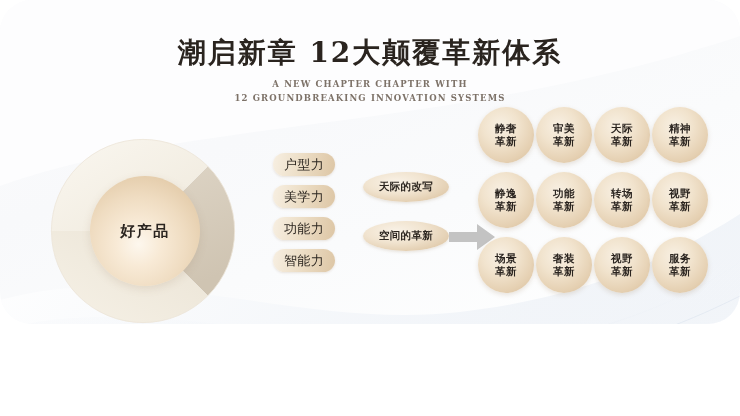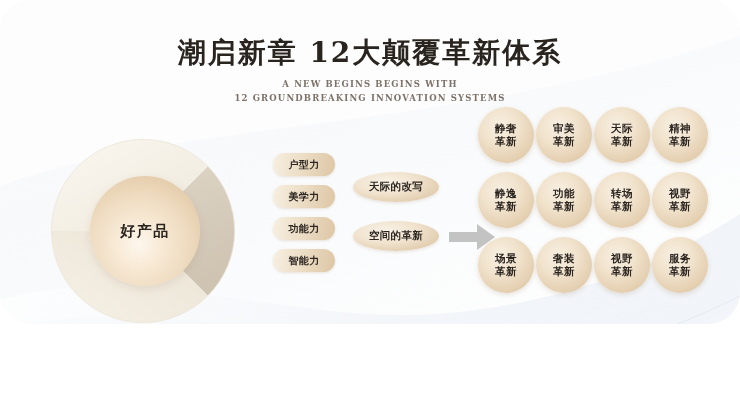--- a/index.html
+++ b/index.html
@@ -110,31 +110,31 @@
     height: 23px;
     margin-bottom: 9px;
     border-radius: 12px;
     background: linear-gradient(100deg, #f7efe2 0%, #eddfc8 42%, #ddc6a5 100%);
     display: flex;
     align-items: center;
     justify-content: center;
     box-shadow: 0 1px 2.5px rgba(160,130,95,0.2);
   }
   .pill-label {
-    font-size: 10px;
-    font-weight: bold;
+    font-size: 13px;
+    font-weight: normal;
     color: #2d2721;
     letter-spacing: 0.4px;
     white-space: nowrap;
   }
 
   
   .oval-col {
     position: absolute;
-    left: 353px;
+    left: 363px;
     top: 172px;
     z-index: 5;
   }
   .oval {
     width: 86px;
     height: 30px;
     margin-bottom: 19px;
     border-radius: 50%;
     background: radial-gradient(ellipse at 38% 34%,
       #f9f2e7 0%, #f1e4d0 40%, #e2cdaf 76%, #d6bc99 100%);
@@ -241,21 +241,21 @@
     <path d="M0,346 C160,300 320,372 500,348 C620,332 700,290 740,262" fill="none" stroke="url(#sw3)" stroke-width="1.2"></path>
     <path d="M0,330 C150,290 310,356 480,336 C610,320 700,276 740,248 L740,416 L0,416 Z" fill="url(#sw4)" opacity="0.55"></path>
     <path d="M80,416 C200,352 360,398 520,368 C630,348 700,316 740,296" fill="none" stroke="#e4eaf2" stroke-width="1"></path>
     <path d="M0,392 C180,340 340,404 520,382 C630,368 700,340 740,322" fill="none" stroke="#eef2f7" stroke-width="1.4"></path>
     <ellipse cx="236" cy="356" rx="150" ry="16" fill="#eef1f6" opacity="0.55"></ellipse>
   </svg>
 
   <div class="title-block">
     <div class="main-title">潮启新章 12大颠覆革新体系</div>
     <div class="sub-title">
-      <div>A NEW BEGINS BEGINS WITH</div>
+      <div>A NEW CHAPTER CHAPTER WITH</div>
       <div>12 GROUNDBREAKING INNOVATION SYSTEMS</div>
     </div>
   </div>
 
   <div class="donut-wrap">
     <svg class="donut-svg" viewBox="0 0 226 226">
       <defs>
         <linearGradient id="segA" x1="0" y1="0" x2="1" y2="1">
           <stop offset="0%" stop-color="#faf7f0"></stop>
           <stop offset="100%" stop-color="#efe9dc"></stop>

